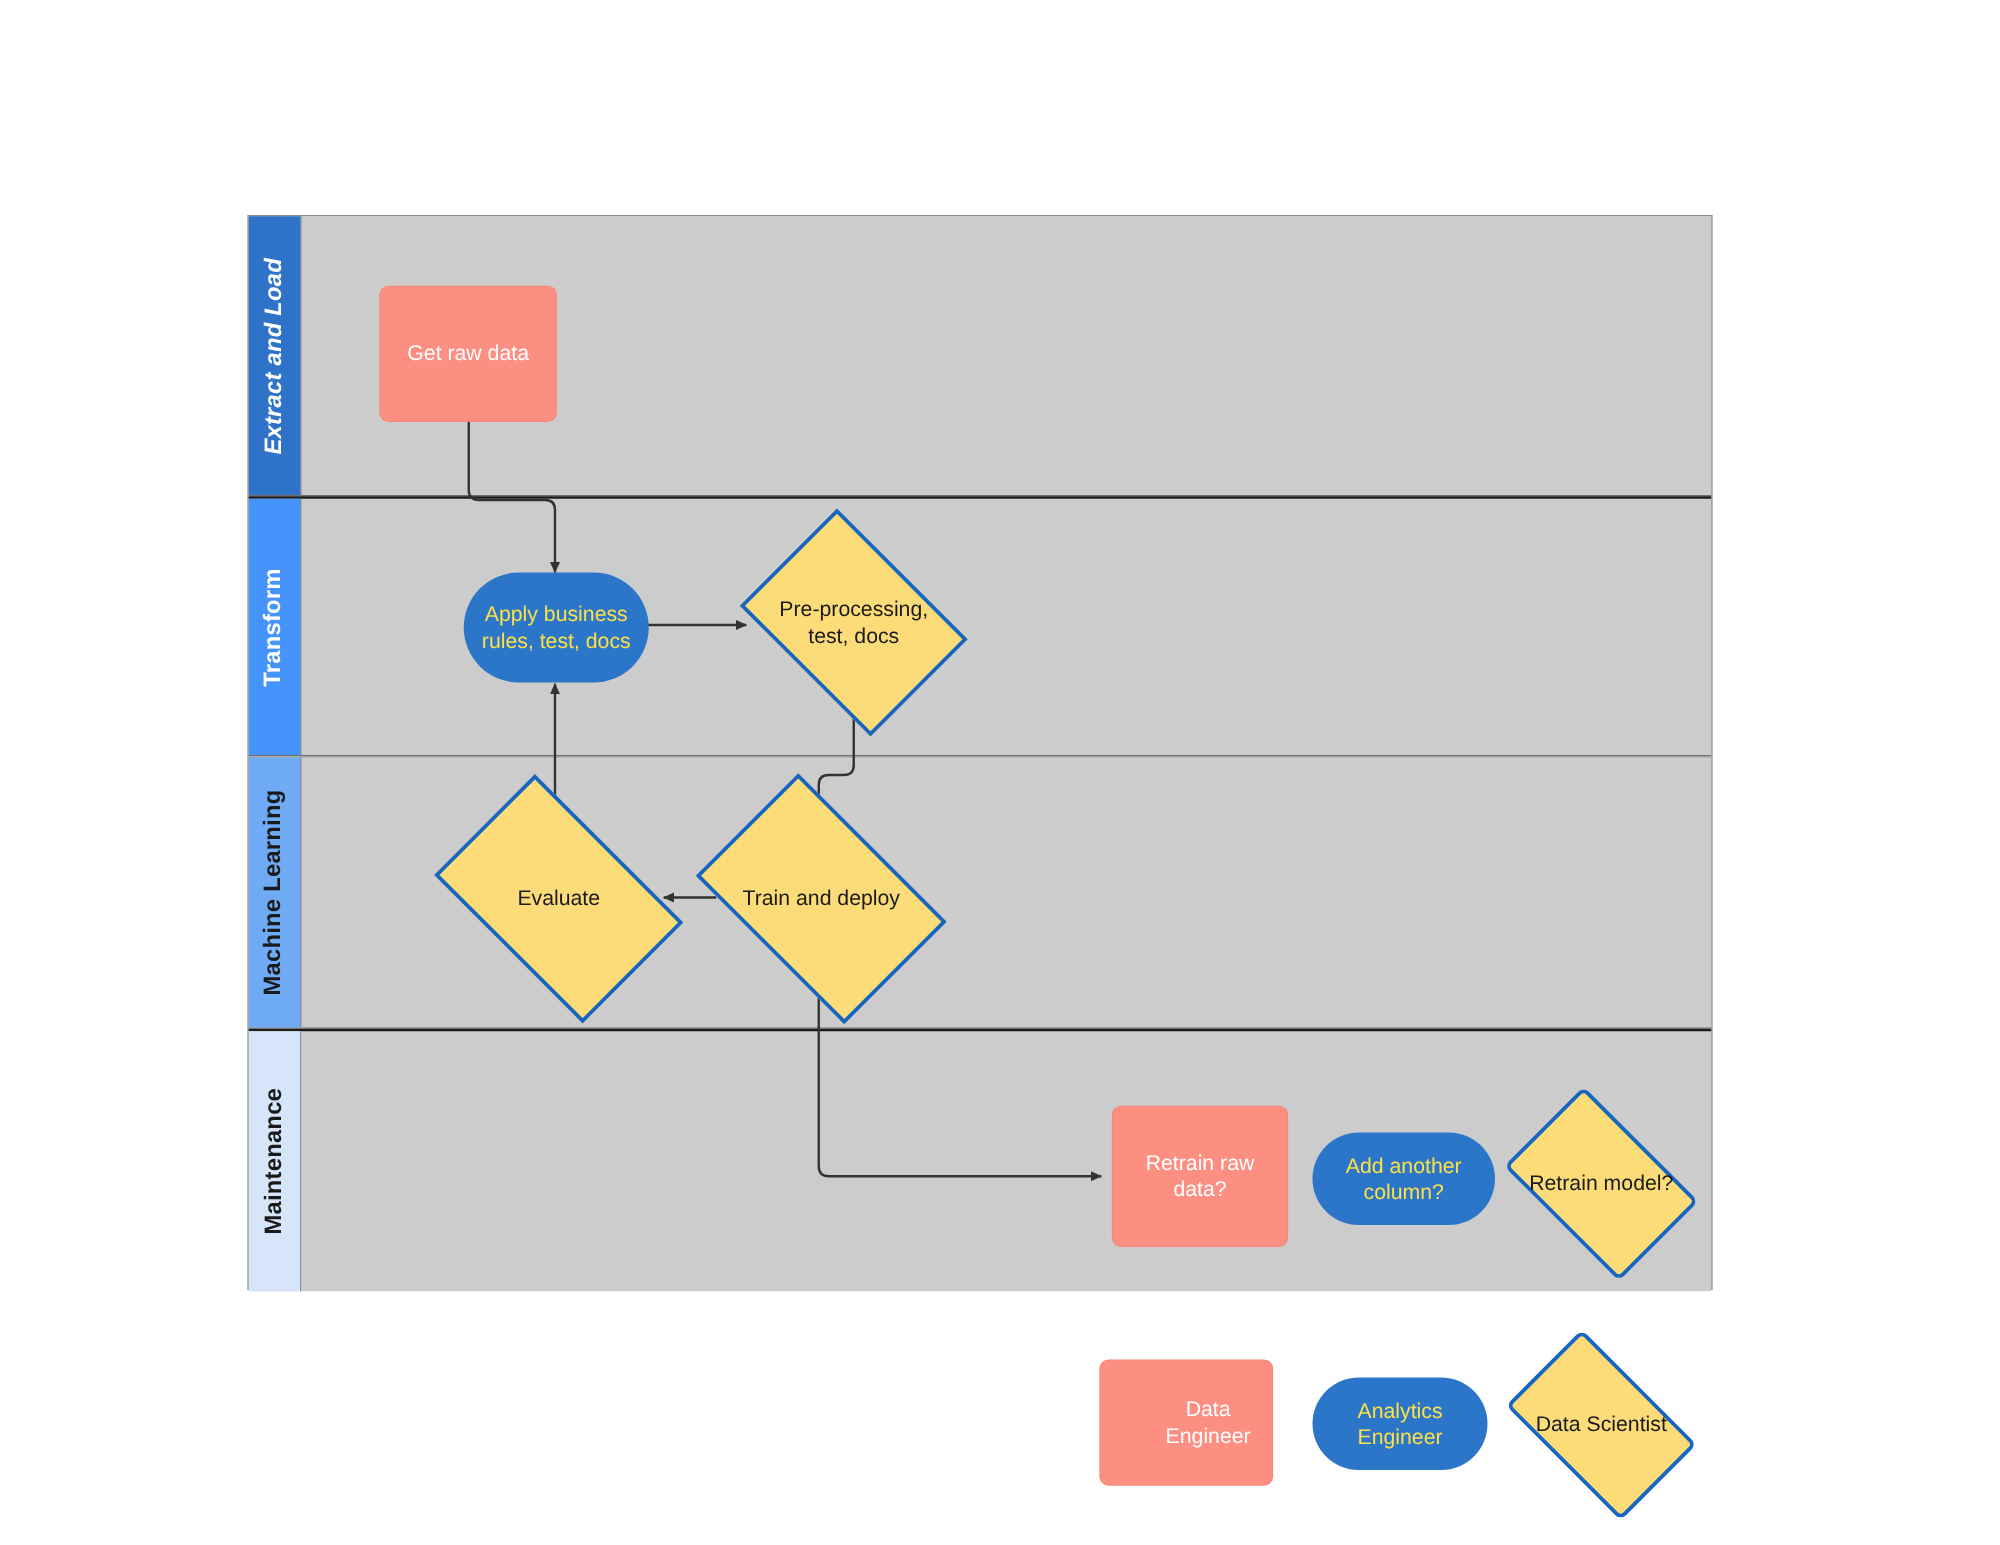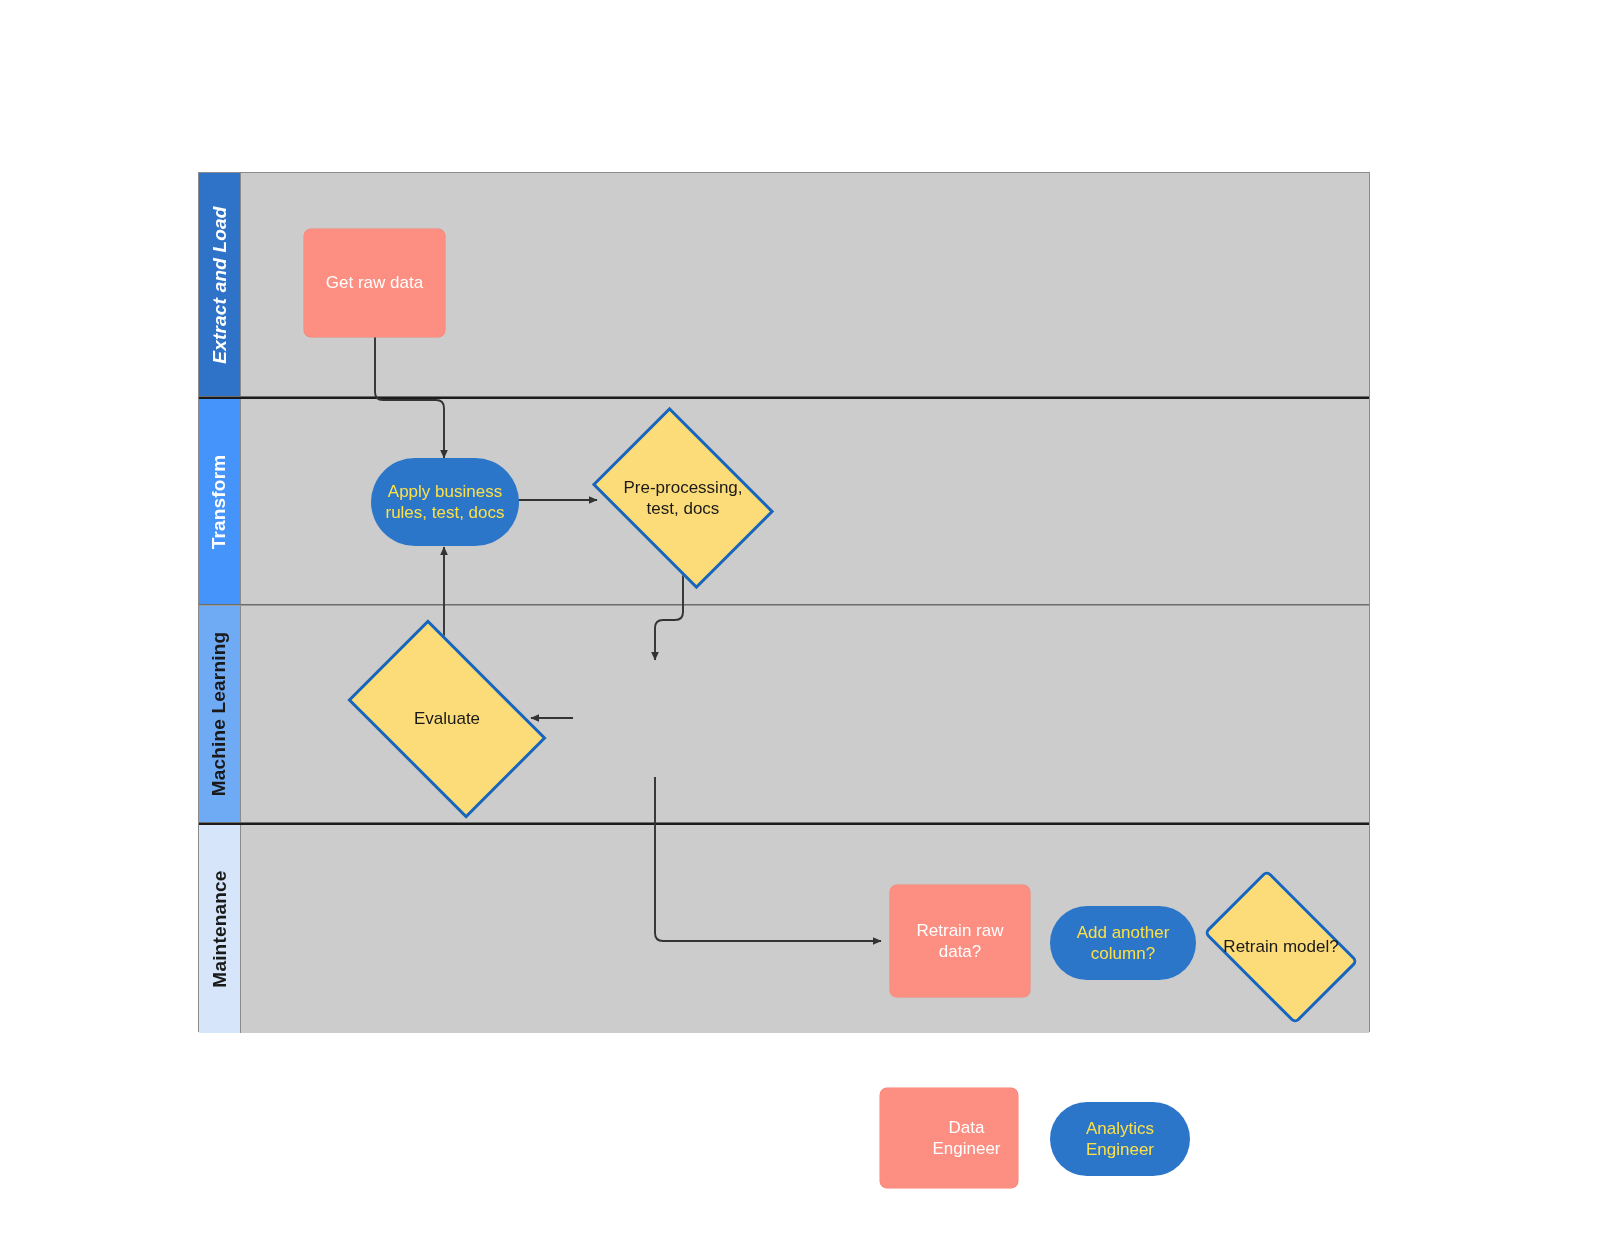--- a/index.html
+++ b/index.html
@@ -154,20 +154,24 @@
   <div class="node diamond" style="left:609px;top:443px;width:148px;height:110px;">
     <span class="dshape"></span>
     <span class="dlabel">Pre-processing, test, docs</span>
   </div>
 
   <div class="node diamond" style="left:363px;top:662px;width:168px;height:114px;">
     <span class="dshape"></span>
     <span class="dlabel">Evaluate</span>
   </div>
 
+  <div class="node diamond" style="left:573px;top:661px;width:168px;height:116px;">
+    <span class="dshape"></span>
+    <span class="dlabel">Train and deploy</span>
+  </div>
 
   <div class="node rect" style="left:890px;top:885px;width:140px;height:112px;">
     <span class="dlabel">Retrain raw data?</span>
   </div>
 
   <div class="node stadium" style="left:1050px;top:906px;width:146px;height:74px;">
     <span class="dlabel">Add another column?</span>
   </div>
 
   <div class="node diamond r2" style="left:1216px;top:902px;width:130px;height:90px;">
@@ -177,15 +181,19 @@
 
   <div class="legend">
     <div class="node rect" style="left:0px;top:4px;width:138px;height:100px;padding-left:35px;">
       <span class="dlabel">Data Engineer</span>
     </div>
 
     <div class="node stadium" style="left:170px;top:18px;width:140px;height:74px;">
       <span class="dlabel">Analytics Engineer</span>
     </div>
 
+    <div class="node diamond r2" style="left:336px;top:13px;width:130px;height:86px;">
+      <span class="dshape"></span>
+      <span class="dlabel">Data Scientist</span>
+    </div>
   </div>
 
 </div>
 
 </body></html>

